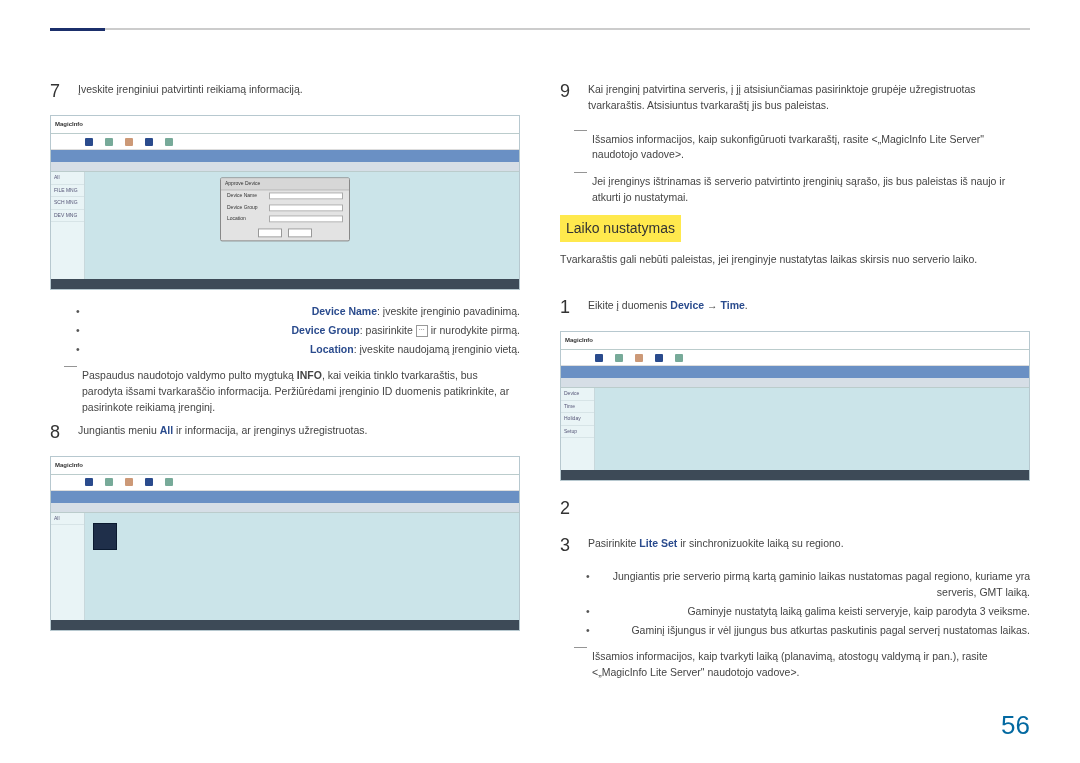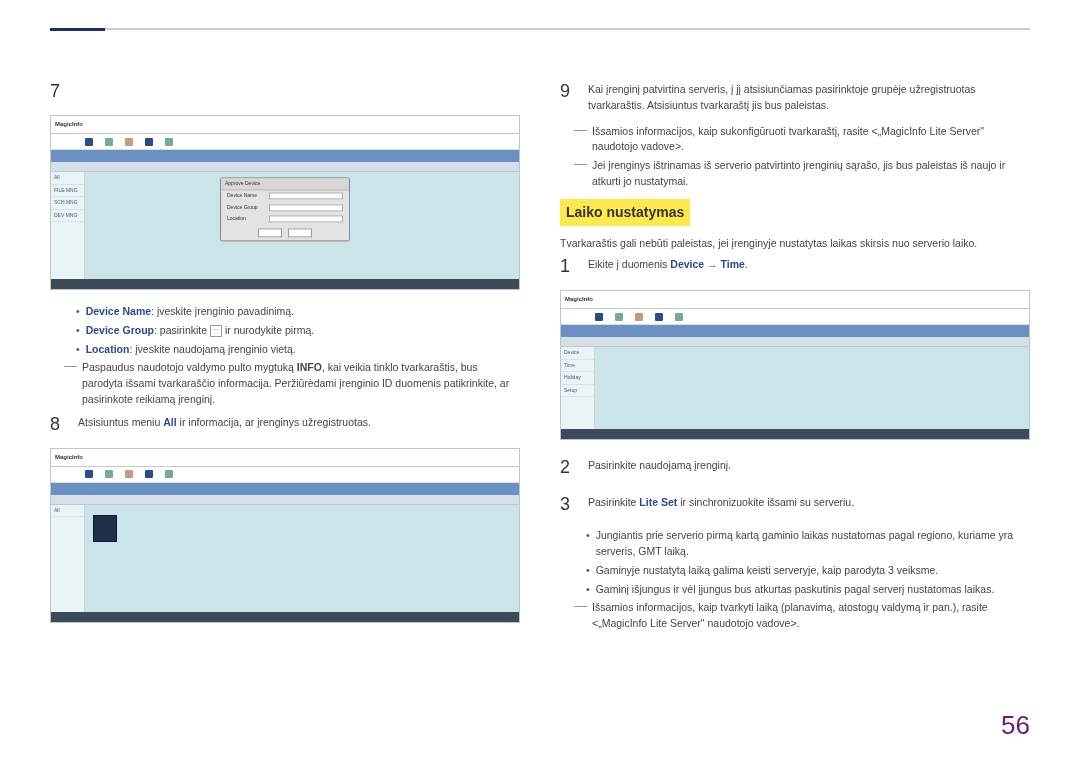--- a/index.html
+++ b/index.html
@@ -171,70 +171,71 @@
     background: #1f2f4a;
     border: 1px solid #0b1a30;
   }
   .bul {
     display: flex;
     gap: 6px;
     margin: 3px 0 3px 26px;
   }
   .bul.nostep { margin-left: 26px; }
   .bul .dot { color: #555; }
-  .bul .bbody { flex: 1; }
+  .bul .bbody { flex: 1; text-align: right; }
   .blue { color: #2a4b8d; font-weight: bold; }
   .iconbox {
     display: inline-block;
     width: 12px; height: 12px;
     border: 1px solid #999;
     background: #fff;
     vertical-align: -3px;
     position: relative;
   }
   .iconbox::before {
     content: "..."; position: absolute; top: -3px; left: 2px; font-size: 7px; color:#555;
   }
   .dash {
     display: flex;
     gap: 6px;
     margin: 3px 0 3px 14px;
   }
   .dash .d { color: #888; font-size: 13px; line-height: 12px; flex-shrink: 0; width: 12px; }
-  .dash .dbody { flex: 1; }
+  .dash .dbody { flex: 1; margin-top: 8px; }
   .yellowhd {
     display: inline-block;
     background: #ffe94d;
     color: #333;
     font-size: 14px;
-    font-weight: bold;
+    font-weight: normal;
     padding: 3px 6px;
     margin: 6px 0 10px 0;
   }
-  .intro { margin-bottom: 2px; }
+  .intro { margin-bottom: 27px; }
   .pagenum {
     position: absolute;
     bottom: 18px;
     right: 50px;
     font-size: 26px;
-    color: #701a75;
+    color: #0369a1;
   }
 </style>
 </head>
 <body>
 
 <div class="topbar"></div>
 <div class="topbar-accent"></div>
 
 <div class="cols">
 
   <div class="col">
 
     <div class="step">
       <div class="stepnum">7</div>
+      <div class="stepbody">Įveskite įrenginiui patvirtinti reikiamą informaciją.</div>
     </div>
 
     <div class="fig">
       <div class="figimg top">
         <div class="winbar">
           <span>MagicInfo</span>
         </div>
         <div class="iconrow">
             <span class="b"></span>
             <span class="g"></span>
@@ -295,21 +296,21 @@
     <div class="dash">
       <div class="d">―</div>
       <div class="dbody">
         <span>Paspaudus naudotojo valdymo pulto mygtuką </span><b>INFO</b><span>, kai veikia tinklo tvarkaraštis, bus parodyta išsami tvarkaraščio informacija. Peržiūrėdami įrenginio ID duomenis patikrinkite, ar pasirinkote reikiamą įrenginį.</span>
       </div>
     </div>
 
     <div class="step">
       <div class="stepnum">8</div>
       <div class="stepbody">
-        <span>Atsisiuntus meniu </span><span class="blue">All</span><span> ir informacija, ar įrenginys užregistruotas.</span>
+        <span>Jungiantis meniu </span><span class="blue">All</span><span> ir informacija, ar įrenginys užregistruotas.</span>
       </div>
     </div>
 
     <div class="fig">
       <div class="figimg mid">
         <div class="winbar">
           <span>MagicInfo</span>
         </div>
         <div class="iconrow">
             <span class="b"></span>
@@ -376,27 +377,26 @@
           <div>Holiday</div>
           <div>Setup</div>
         </div>
         <div class="canvas"></div>
         <div class="footer"></div>
       </div>
     </div>
 
     <div class="step">
       <div class="stepnum">2</div>
-      <div class="stepbody">Pasirinkite naudojamą įrenginį.</div>
     </div>
 
     <div class="step">
       <div class="stepnum">3</div>
       <div class="stepbody">
-        <span>Pasirinkite </span><span class="blue">Lite Set</span><span> ir sinchronizuokite išsami su serveriu.</span>
+        <span>Pasirinkite </span><span class="blue">Lite Set</span><span> ir sinchronizuokite laiką su regiono.</span>
       </div>
     </div>
 
     <div class="bul nostep">
       <div class="dot">•</div>
       <div class="bbody">Jungiantis prie serverio pirmą kartą gaminio laikas nustatomas pagal regiono, kuriame yra serveris, GMT laiką.</div>
     </div>
     <div class="bul nostep">
       <div class="dot">•</div>
       <div class="bbody">Gaminyje nustatytą laiką galima keisti serveryje, kaip parodyta 3 veiksme.</div>

